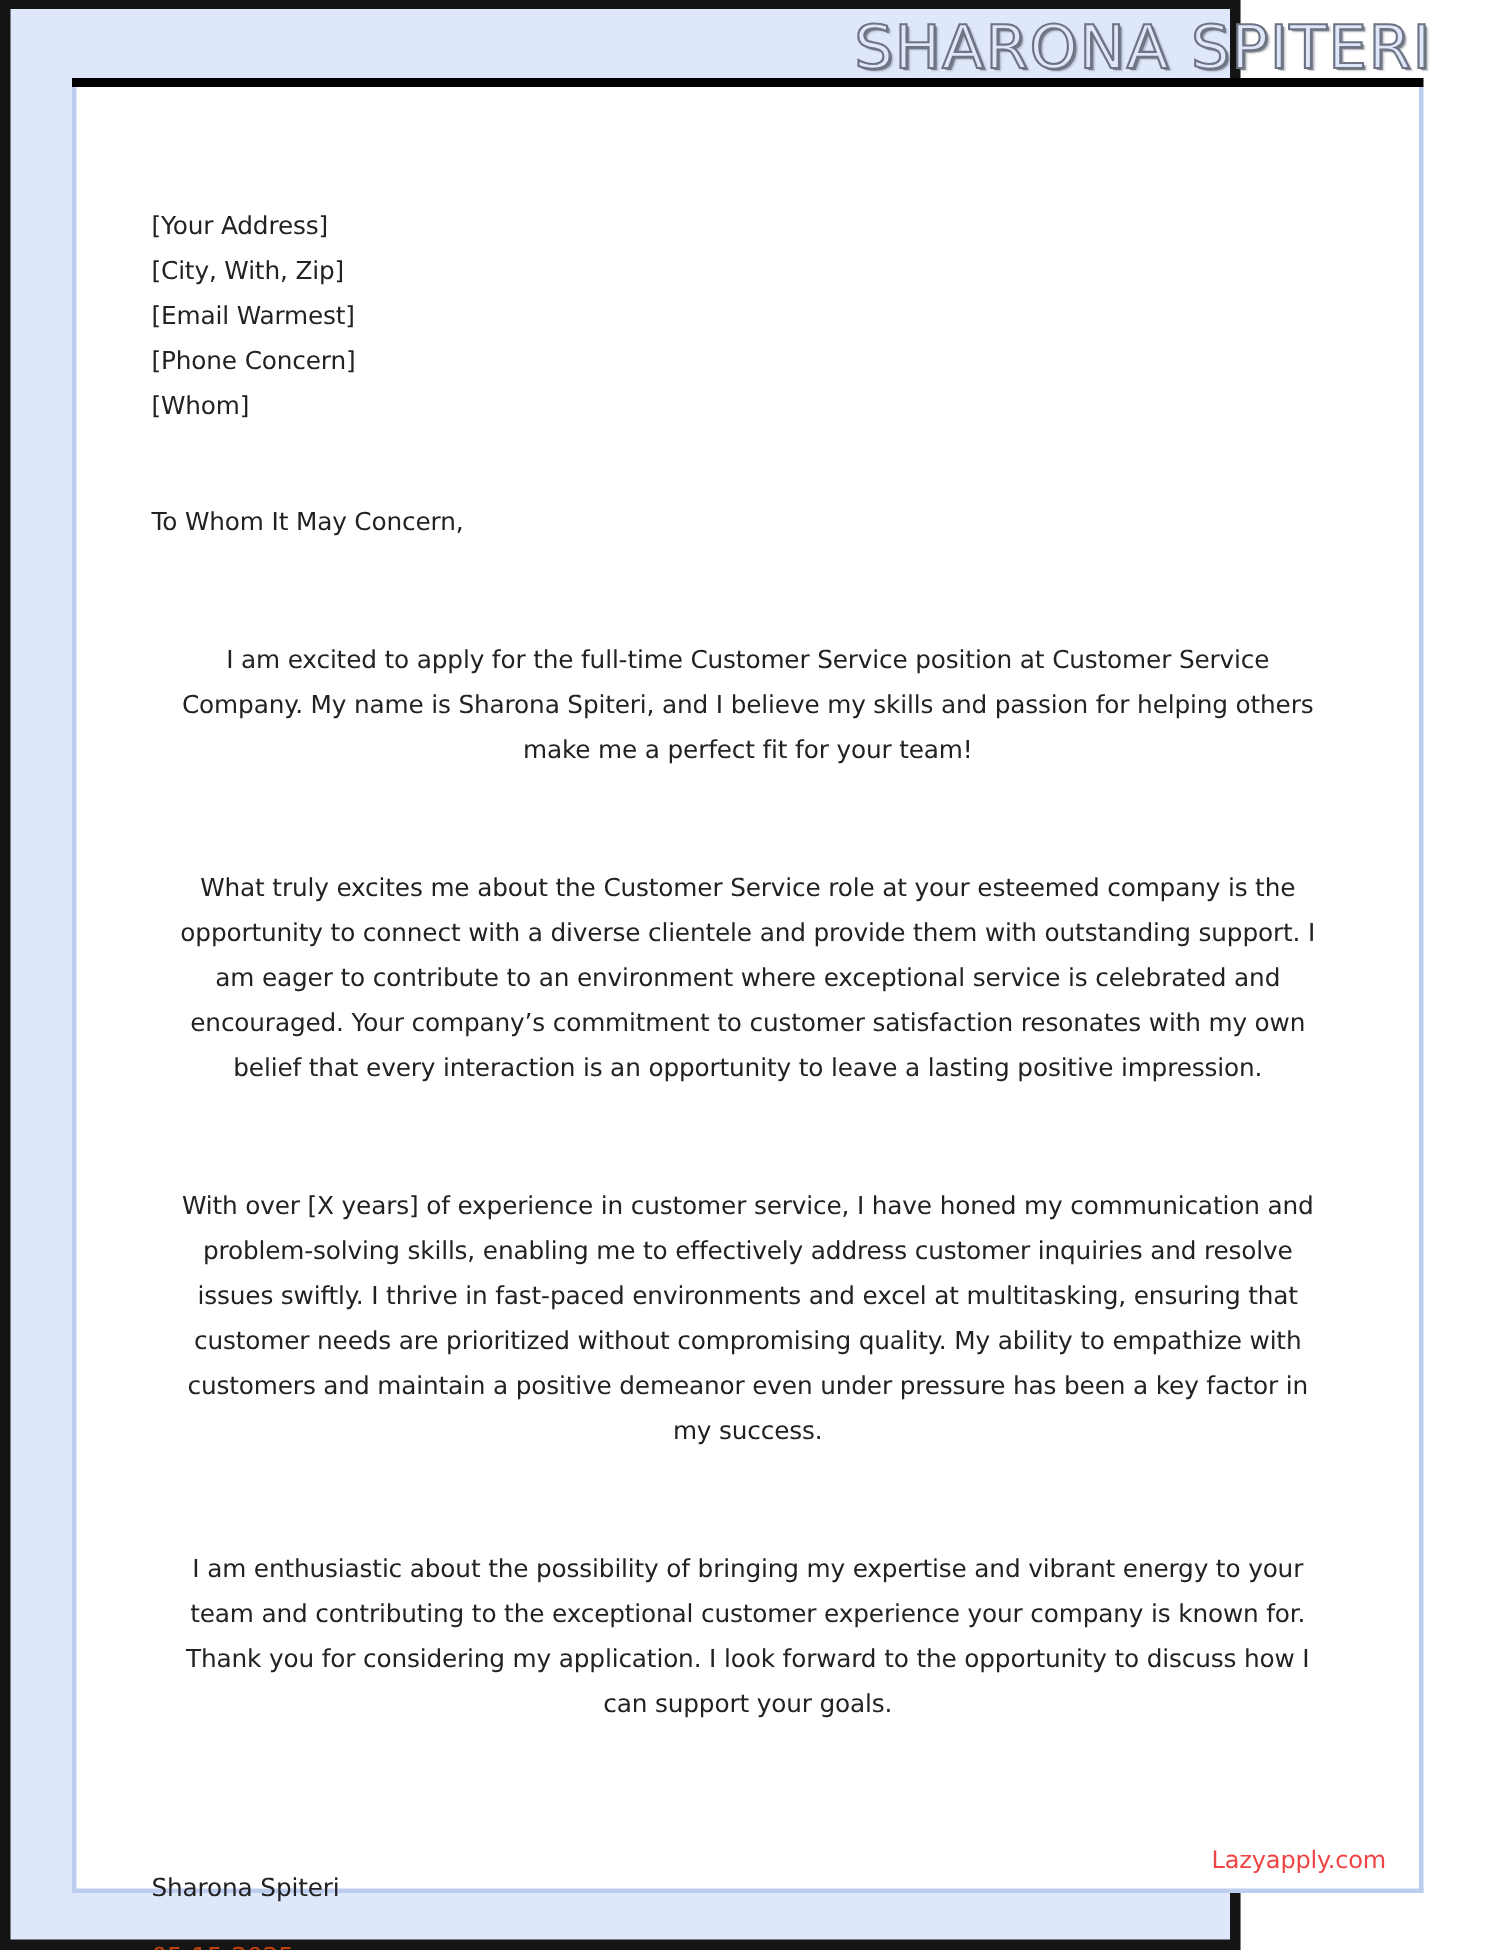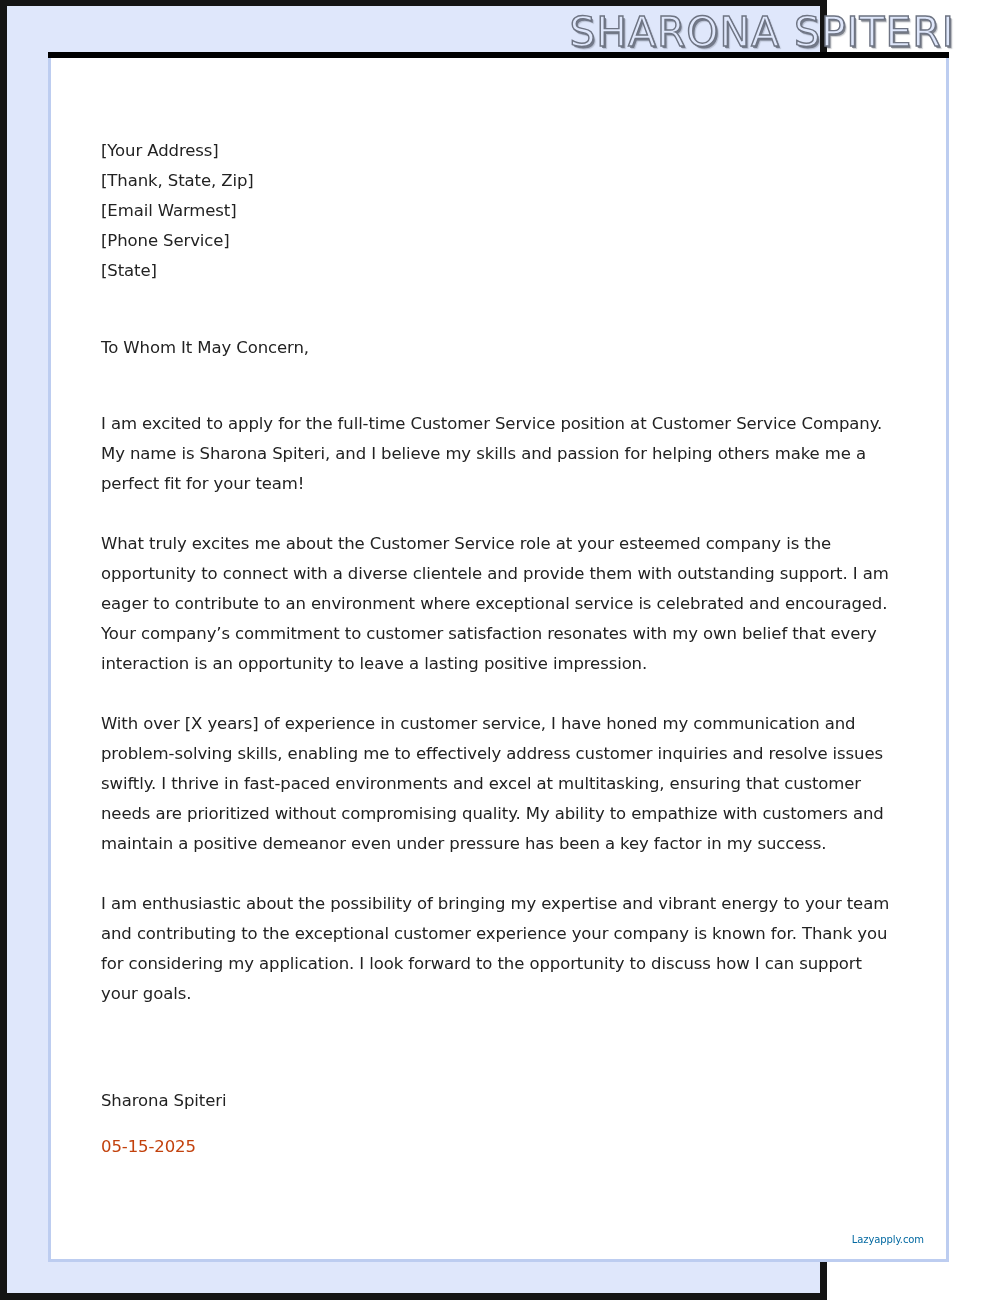--- a/index.html
+++ b/index.html
@@ -107,60 +107,60 @@
   .addr-line {
     display: block;
     white-space: nowrap;
   }
 
   .block-gap {
     height: 30px;
   }
 
   .para {
-    margin: 0;
-    text-align: left;
+    margin: 16px;
+    text-align: center;
   }
 
   .sign-date {
     color: #c2410c;
   }
 
   
   .footer-credit {
     position: absolute;
     right: 22px;
     bottom: 10px;
     font-family: "DejaVu Sans", sans-serif;
-    font-size: 10px;
+    font-size: 16px;
     line-height: 18px;
-    color: #0369a1;
+    color: #ef4444;
     letter-spacing: -0.1px;
   }
 </style>
 </head>
 <body>
 
 <div class="page">
 
   <div class="header">
     <div class="name-title">SHARONA SPITERI</div>
   </div>
 
   <div class="header-rule"></div>
 
   <div class="letter-card">
     <div class="letter-body">
 
       <div class="addr-block">
         <span class="addr-line">[Your Address]</span>
-        <span class="addr-line">[Thank, State, Zip]</span>
+        <span class="addr-line">[City, With, Zip]</span>
         <span class="addr-line">[Email Warmest]</span>
-        <span class="addr-line">[Phone Service]</span>
-        <span class="addr-line">[State]</span>
+        <span class="addr-line">[Phone Concern]</span>
+        <span class="addr-line">[Whom]</span>
       </div>
 
       <div class="block-gap"></div>
 
       <p class="salutation">To Whom It May Concern,</p>
 
       <div class="block-gap"></div>
 
       <p class="para">I am excited to apply for the full-time Customer Service position at Customer Service Company. My name is Sharona Spiteri, and I believe my skills and passion for helping others make me a perfect fit for your team!</p>
 

